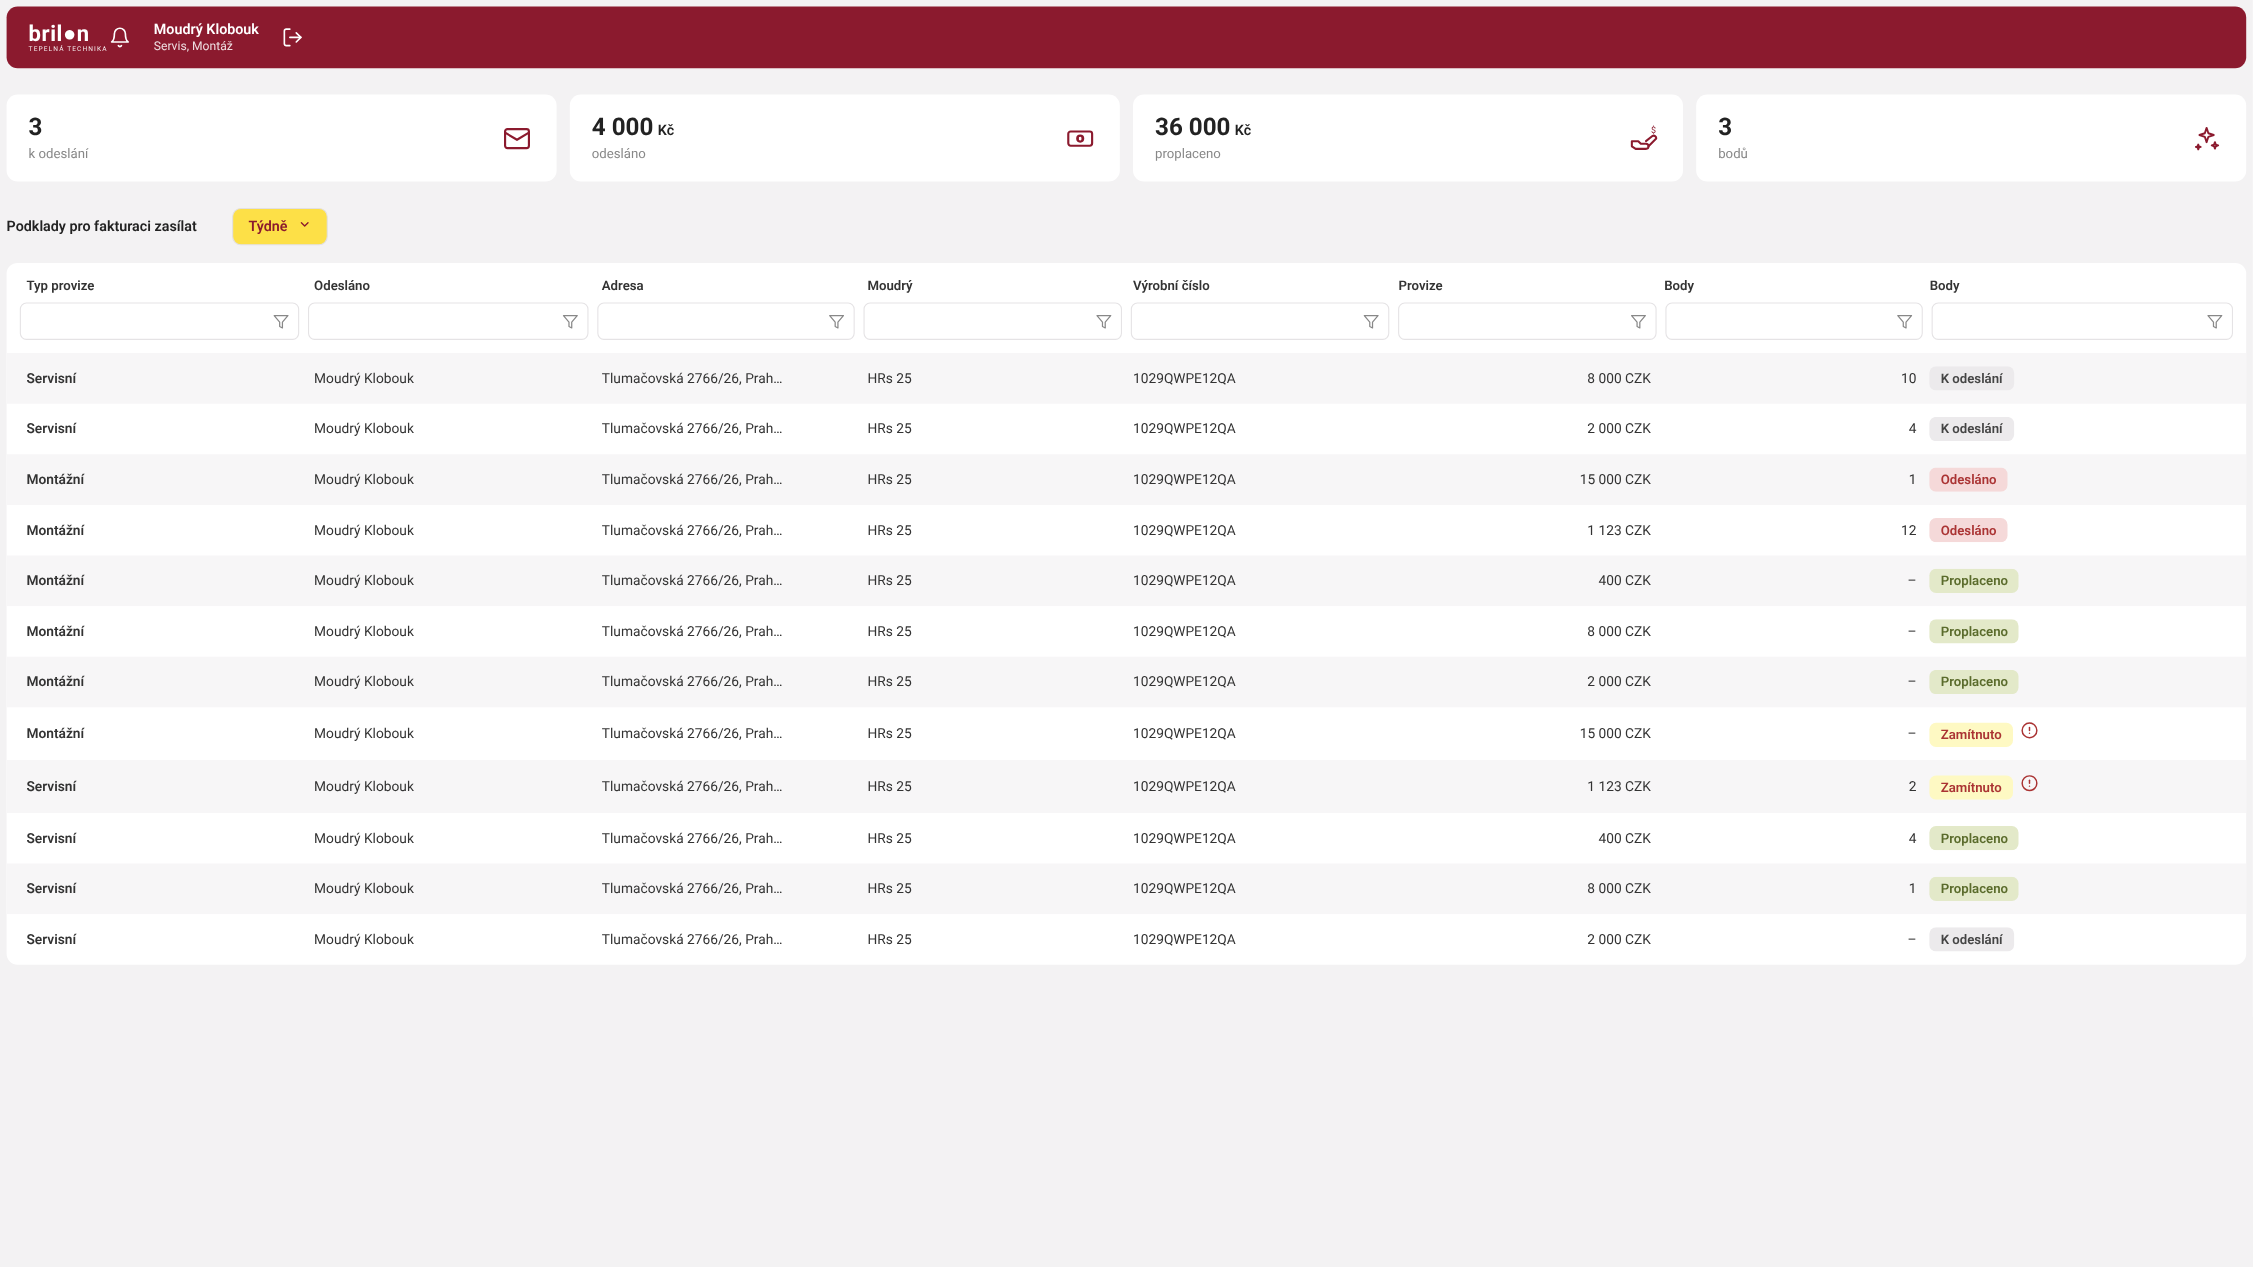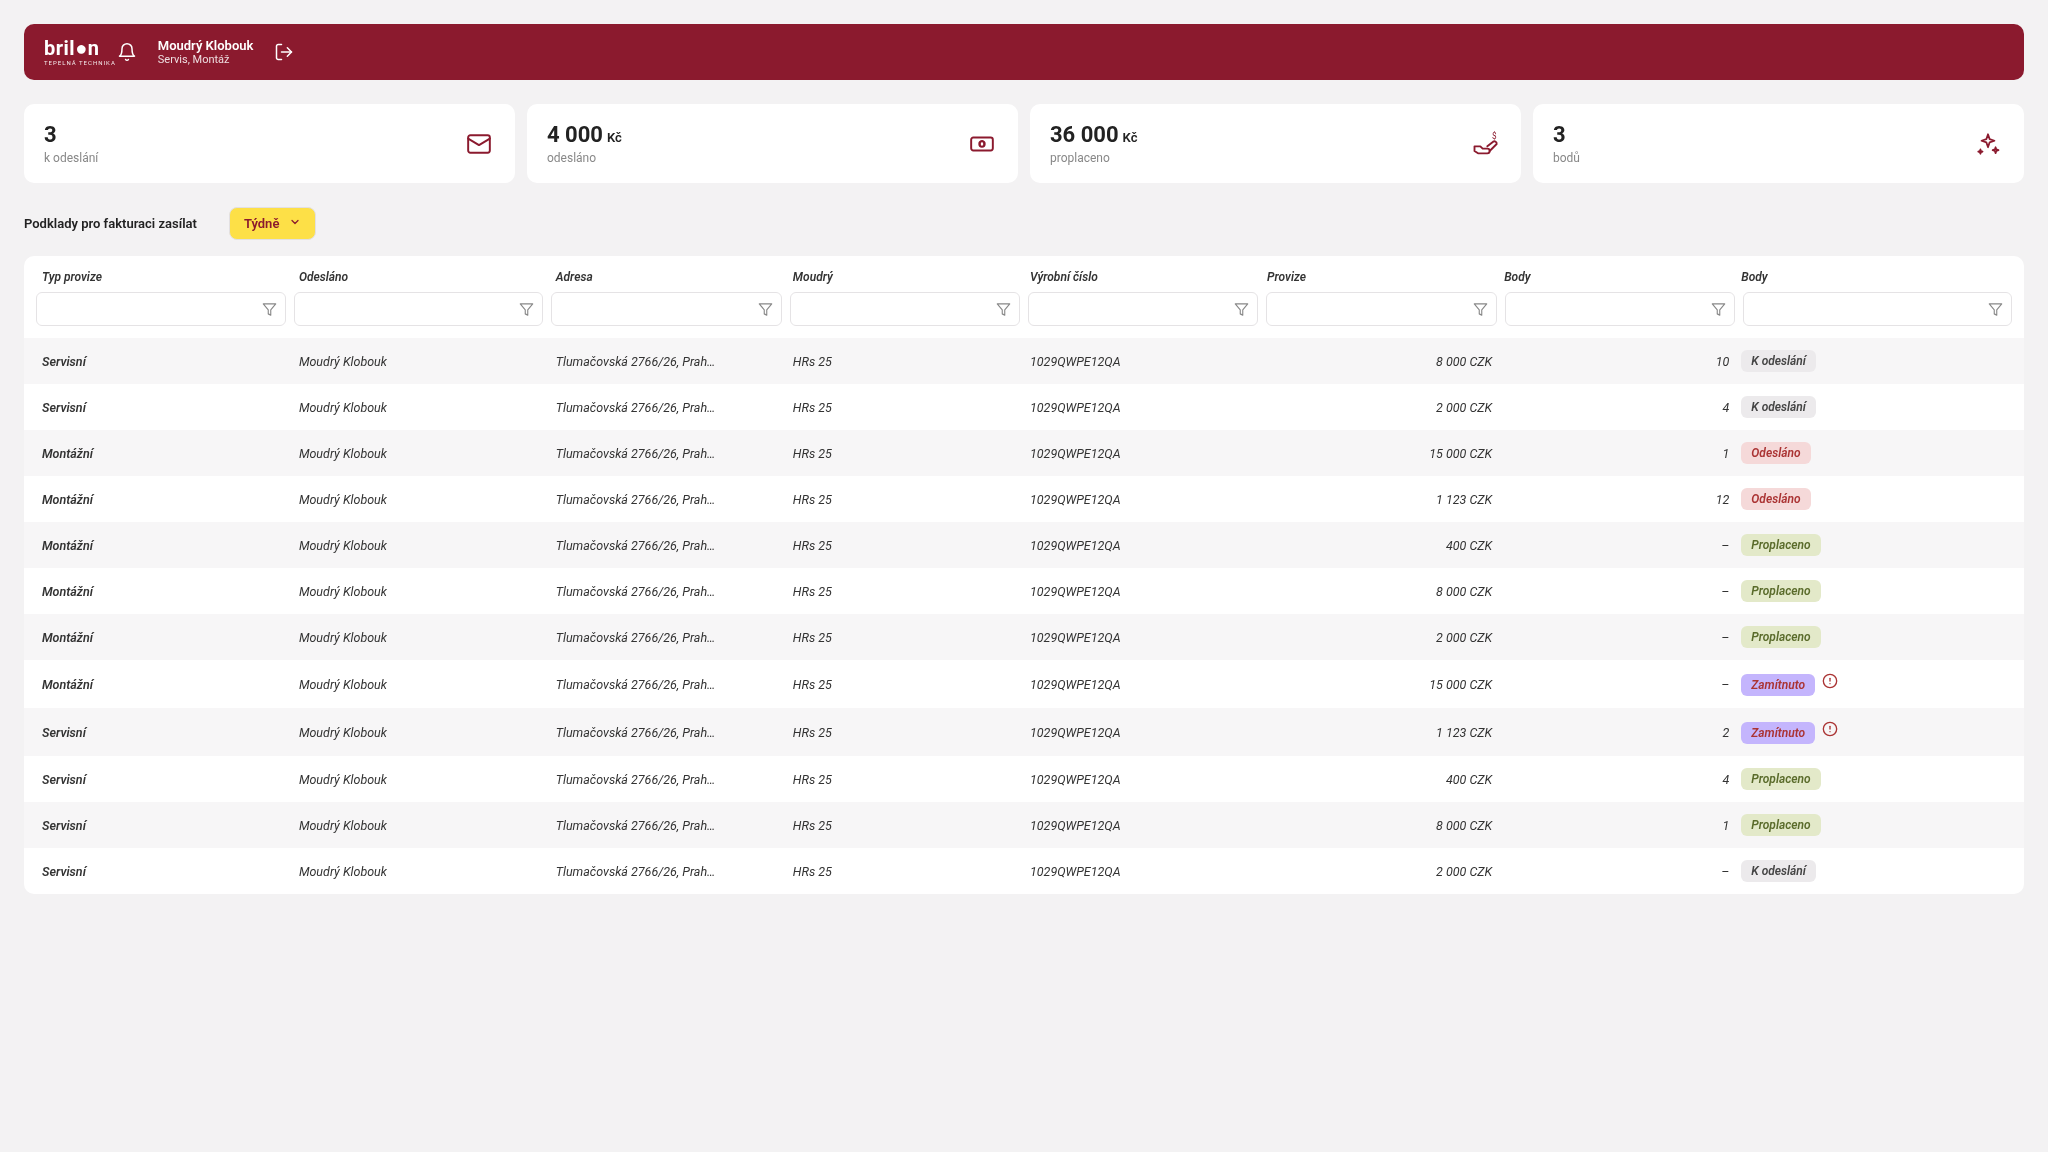--- a/index.html
+++ b/index.html
@@ -3,21 +3,21 @@
 <meta charset="utf-8">
 <style>
 * { margin: 0; padding: 0; box-sizing: border-box; }
 body {
   font-family: -apple-system, BlinkMacSystemFont, 'Segoe UI', Roboto, sans-serif;
   background: #f3f2f3;
   color: #333;
   font-size: 13px;
 }
 .app-shell {
-  padding: 24px;
+  padding: 6px;
 }
 .topbar {
   background: #8b1a2e;
   border-radius: 10px;
   height: 56px;
   display: flex;
   align-items: center;
   padding: 0 20px;
   color: #fff;
 }
@@ -143,21 +143,20 @@
   font-size: 13px;
   color: #8b1a2e;
   font-weight: 600;
   cursor: pointer;
 }
 .freq-select svg { stroke: #8b1a2e; }
 .table-wrap {
   background: #fff;
   border-radius: 10px;
   overflow: hidden;
-  font-style: italic;
 }
 .thead {
   display: flex;
   padding: 14px 12px 8px;
 }
 .th {
   font-size: 12px;
   font-weight: 600;
   color: #333;
   padding: 0 6px;
@@ -195,21 +194,21 @@
 .badge {
   display: inline-block;
   padding: 4px 10px;
   border-radius: 6px;
   font-size: 12px;
   font-weight: 600;
 }
 .badge-neutral { background: #eceaec; color: #444; }
 .badge-sent { background: #f5d9d9; color: #a33; }
 .badge-paid { background: #e3e9c9; color: #5a6b2b; }
-.badge-reject { background: #c4b5fd; color: #a33; }
+.badge-reject { background: #fef9c3; color: #a33; }
 .info-icon {
   display: inline-flex;
   align-items: center;
   justify-content: center;
   width: 18px;
   height: 18px;
   margin-left: 6px;
   cursor: pointer;
 }
 .info-icon svg { stroke: #a33; }

